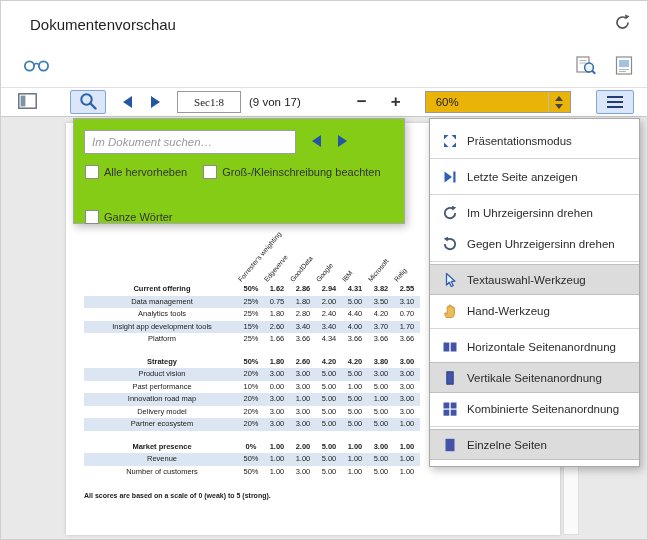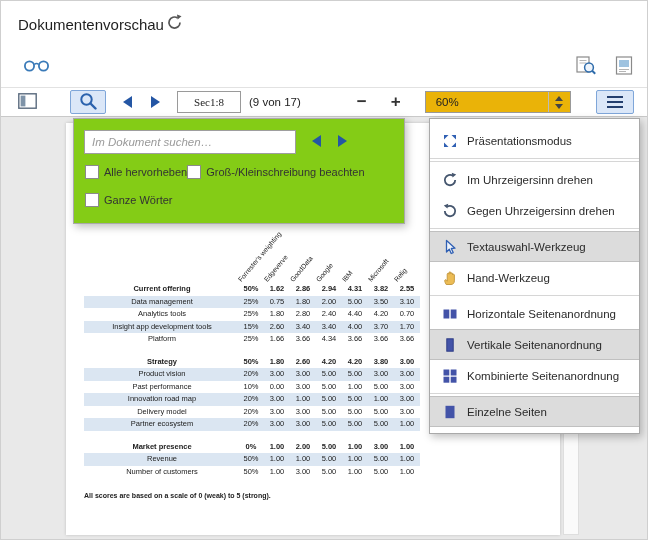--- a/index.html
+++ b/index.html
@@ -1,21 +1,21 @@
 <!DOCTYPE html>
 <html><head>
 <meta charset="utf-8">
 <style>
   html,body{margin:0;padding:0;background:#fff}
   .app{position:relative;width:648px;height:540px;box-sizing:border-box;border:1px solid #cfcfcf;
        background:#fff;font-family:"Liberation Sans",sans-serif;overflow:hidden}
 
   
   .hdr{position:absolute;top:0;left:0;right:0;height:46px;display:flex;align-items:center;
-       padding:0 14px 0 17px;box-sizing:border-box}
+       justify-content:space-between;padding:0 14px 0 29px;box-sizing:border-box}
   .hdr-title{font-size:15px;color:#1f1f1f}
   .icon-btn{background:none;border:none;padding:2px;cursor:pointer;display:flex;align-items:center;justify-content:center}
 
   
   .sub{position:absolute;top:46px;left:0;right:0;height:41px;border-bottom:1px solid #e2e2e2;
        display:flex;align-items:center;justify-content:space-between;padding:0 12px 0 20px;box-sizing:border-box}
   .sub-right{display:flex;align-items:center;gap:15px}
 
   
   .tb{position:absolute;top:87px;left:0;right:0;height:29px;border-bottom:1px solid #c9c9c9;background:#fff;
@@ -62,22 +62,22 @@
 
   
   .search-pop{position:absolute;left:72px;top:117px;width:330px;height:104px;background:#84cc16;
               border:1px solid #a9a9a9;box-shadow:2px 3px 8px rgba(0,0,0,.25);z-index:6}
   .search-input{position:absolute;left:10px;top:11px;width:212px;height:24px;border:1px solid #9e9e9e;
                 font-size:11.5px;padding:0 7px;font-family:inherit;box-sizing:border-box;color:#333}
   .search-input::placeholder{font-style:italic;color:#9a9a9a}
   .sp-nav{position:absolute;top:16px;background:none;border:none;cursor:pointer;padding:0}
   .chk{display:flex;align-items:center;gap:5px;font-size:11px;color:#333;cursor:pointer;white-space:nowrap}
   .cbox{width:12px;height:12px;border:1px solid #8a8a8a;background:#fff;display:inline-block;flex:none}
-  .chk-row1{position:absolute;top:46px;left:11px;display:flex;}
-  .chk-row2{position:absolute;top:74px;left:11px}
+  .chk-row1{position:absolute;top:46px;left:11px;display:flex;gap:16px}
+  .chk-row2{position:absolute;top:91px;left:11px}
 
   
   .menu{position:absolute;left:428px;top:117px;width:211px;background:#fff;border:1px solid #a9a9a9;
         box-shadow:2px 3px 8px rgba(0,0,0,.25);z-index:6;padding:6px 0;box-sizing:border-box}
   .menu-item{height:31px;display:flex;align-items:center;gap:9px;padding:0 11px;font-size:11.5px;color:#2b2b2b;
              cursor:pointer;border-top:1px solid transparent;border-bottom:1px solid transparent;box-sizing:border-box;white-space:nowrap}
   .menu-item.selected{background:#dcdcdc;border-color:#c0c0c0}
   .menu-sep{height:1px;background:#d6d6d6;margin:2px 0}
   .mi{width:17px;height:17px;display:flex;align-items:center;justify-content:center;flex:none}
 </style>
@@ -387,20 +387,29 @@
             <path d="M14 14 L9.5 14 L14 9.5 Z"></path>
         </svg>
       </span>
       <span class="ml">Präsentationsmodus</span>
     </div>
 
 
     <div class="menu-sep"></div>
 
 
+    <div class="menu-item">
+      <span class="mi">
+        <svg width="16" height="16" viewBox="0 0 16 16" fill="#2f5fb3">
+          <rect x="11.3" y="2.5" width="2.2" height="11"></rect>
+            <path d="M2.5 2.5 L10 8 L2.5 13.5 Z"></path>
+        </svg>
+      </span>
+      <span class="ml">Letzte Seite anzeigen</span>
+    </div>
 
     <div class="menu-sep"></div>
 
     <div class="menu-item">
       <span class="mi">
         <svg width="16" height="16" viewBox="0 0 16 16">
           <path d="M13.2 8 A5.2 5.2 0 1 1 11 3.8" fill="none" stroke="#45566e" stroke-width="1.8"></path>
           <path d="M9.8 0.8 L14.2 2.6 L10.6 5.6 Z" fill="#45566e"></path>
         </svg>
       </span>

